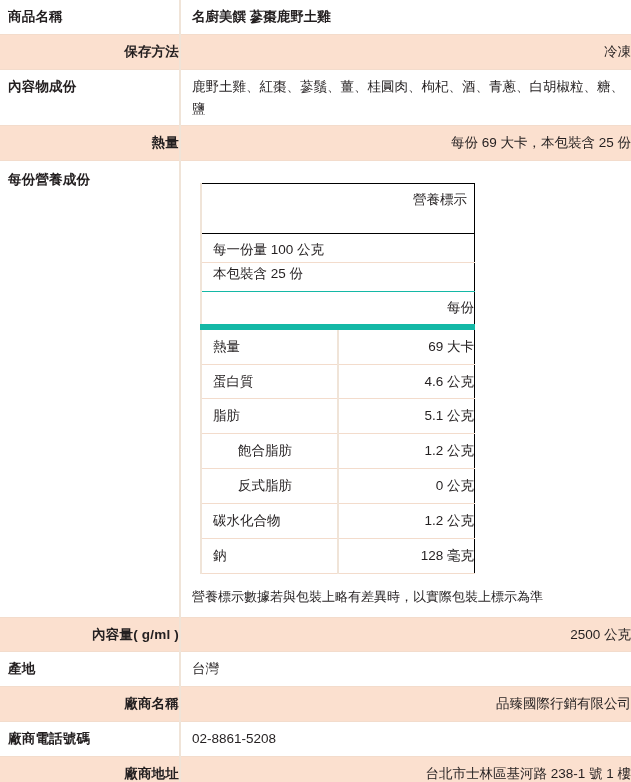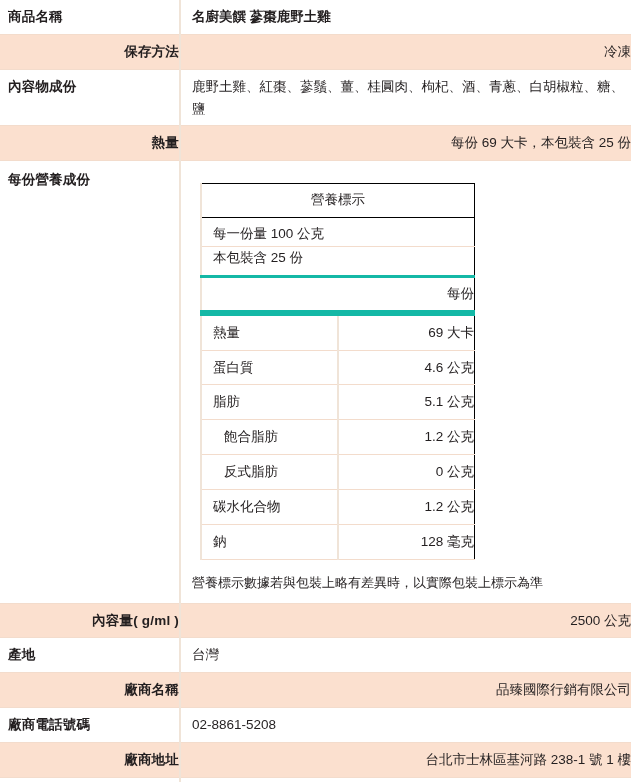--- a/index.html
+++ b/index.html
@@ -78,49 +78,49 @@
   .nutrition-panel td {
     font-size: 13.5px;
     line-height: 1.5;
     padding: 4px 7px;
     border: none;
     background: transparent;
     vertical-align: middle;
     color: #231f20;
   }
   .nutrition-panel tr.np-title td {
-    text-align: center;
+    text-align: right;
     border-bottom: 1px solid #000000;
-    padding: 5px 7px 6px;
+    padding: 5px 7px 22px;
   }
   .nutrition-panel tr.np-serving td {
     padding-top: 5px;
     padding-bottom: 1px;
   }
   .nutrition-panel tr.np-pack td {
     padding-top: 0px;
     padding-bottom: 6px;
-    border-bottom: 3px solid #14b8a6;
+    border-bottom: 1px solid #14b8a6;
   }
   .nutrition-panel tr.np-colhead td {
     text-align: right;
     border-bottom: 6px solid #14b8a6;
     padding-top: 5px;
     padding-bottom: 5px;
   }
   .nutrition-panel tr.np-item td.np-name {
     text-align: left;
     width: 55%;
   }
   .nutrition-panel tr.np-item td.np-val {
     text-align: right;
     width: 45%;
   }
   .nutrition-panel tr.np-item.indent td.np-name {
-    padding-left: 22px;
+    padding-left: 36px;
   }
   .nutrition-panel tr.np-item.last td {
     padding-bottom: 6px;
   }
   .nutrition-panel tr.np-item.first td {
     padding-top: 6px;
   }
 
   .nutrition-note {
     margin: 13px 0 0 0;

